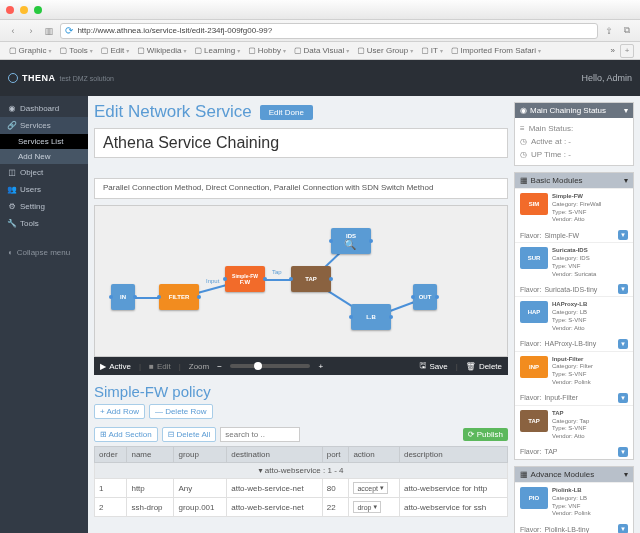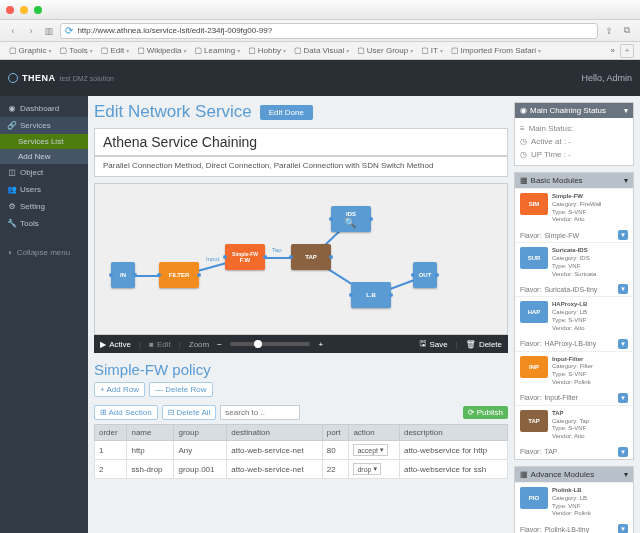--- a/index.html
+++ b/index.html
@@ -30,30 +30,30 @@
 .brand-logo{width:10px;height:10px;border:1.5px solid #7bb5e0;border-radius:50%;position:relative}
 .brand-name{color:#fff;font-weight:bold;letter-spacing:0.5px}
 .brand-sub{color:#7a828b;font-size:7px}
 
 
 .main{display:flex;height:calc(533px - 20px - 22px - 18px - 20px - 12px);background:#323a45}
 .sidebar{width:88px;background:#323a45;color:#b8c0cb;padding-top:4px;font-size:8px}
 .sb-item{padding:4px 8px;display:flex;align-items:center;gap:4px;cursor:pointer}
 .sb-item.active{background:#3d4b5c}
 .sb-sub{padding:3px 8px 3px 18px;background:#465565;color:#c8d0da;cursor:pointer;font-size:8px}
-.sb-sub.sel{background:#4d7c0f}
+.sb-sub.sel{background:#000000}
 .collapse{padding:8px;color:#8a929c;font-size:8px;display:flex;align-items:center;gap:4px;cursor:pointer;margin-top:8px}
 
 .content{flex:1;background:#eef1f4;padding:6px;overflow:auto}
 .rightcol{width:126px;background:#eef1f4;padding:6px 6px 6px 0;overflow:auto}
 
 
 .page-title{font-size:17px;color:#5a9bd4;font-weight:300;display:flex;align-items:center;gap:8px;margin-bottom:6px}
 .btn{background:#5a9bd4;color:#fff;border:none;padding:3px 9px;border-radius:2px;font-size:8px;cursor:pointer}
-.svcname{background:#fff;border:1px solid #d0d0d0;padding:5px 8px;font-size:14px;color:#333;margin-bottom:0}
+.svcname{background:#fff;border:1px solid #d0d0d0;padding:5px 8px;font-size:16px;color:#333;margin-bottom:20px}
 .methods{background:#fff;border:1px solid #d0d0d0;padding:4px 8px;font-size:8px;color:#555;margin-bottom:6px;height:21px}
 
 
 .canvas{background:#efefef;border:1px solid #ccc;height:152px;position:relative;overflow:hidden}
 .node{position:absolute;width:40px;height:26px;border-radius:2px;display:flex;flex-direction:column;align-items:center;justify-content:center;color:#fff;font-size:6px;font-weight:bold;box-shadow:0 1px 2px rgba(0,0,0,0.3)}
 .node .port{position:absolute;width:4px;height:4px;background:#4a90d9;border-radius:50%}
 .node .port.l{left:-2px;top:50%;margin-top:-2px}
 .node .port.r{right:-2px;top:50%;margin-top:-2px}
 .edge{position:absolute;height:1.5px;background:#4a90d9}
 .edge-lbl{position:absolute;font-size:6px;color:#5a9bd4;background:#efefef;padding:0 2px}
@@ -328,20 +328,23 @@
               <th>order</th>
               <th>name</th>
               <th>group</th>
               <th>destination</th>
               <th>port</th>
               <th>action</th>
               <th>description</th>
             </tr>
           </thead>
         <tbody id="pol-body">
+            <tr class="grp">
+              <td colspan="7"><span>▾</span> <span>atto-webservice : 1 - 4</span></td>
+            </tr>
             <tr>
               <td>1</td>
               <td>http</td>
               <td>Any</td>
               <td>atto-web-service-net</td>
               <td>80</td>
               <td><span class="selbox">accept <span>▾</span></span></td>
               <td>atto-webservice for http</td>
             </tr>
             <tr>

